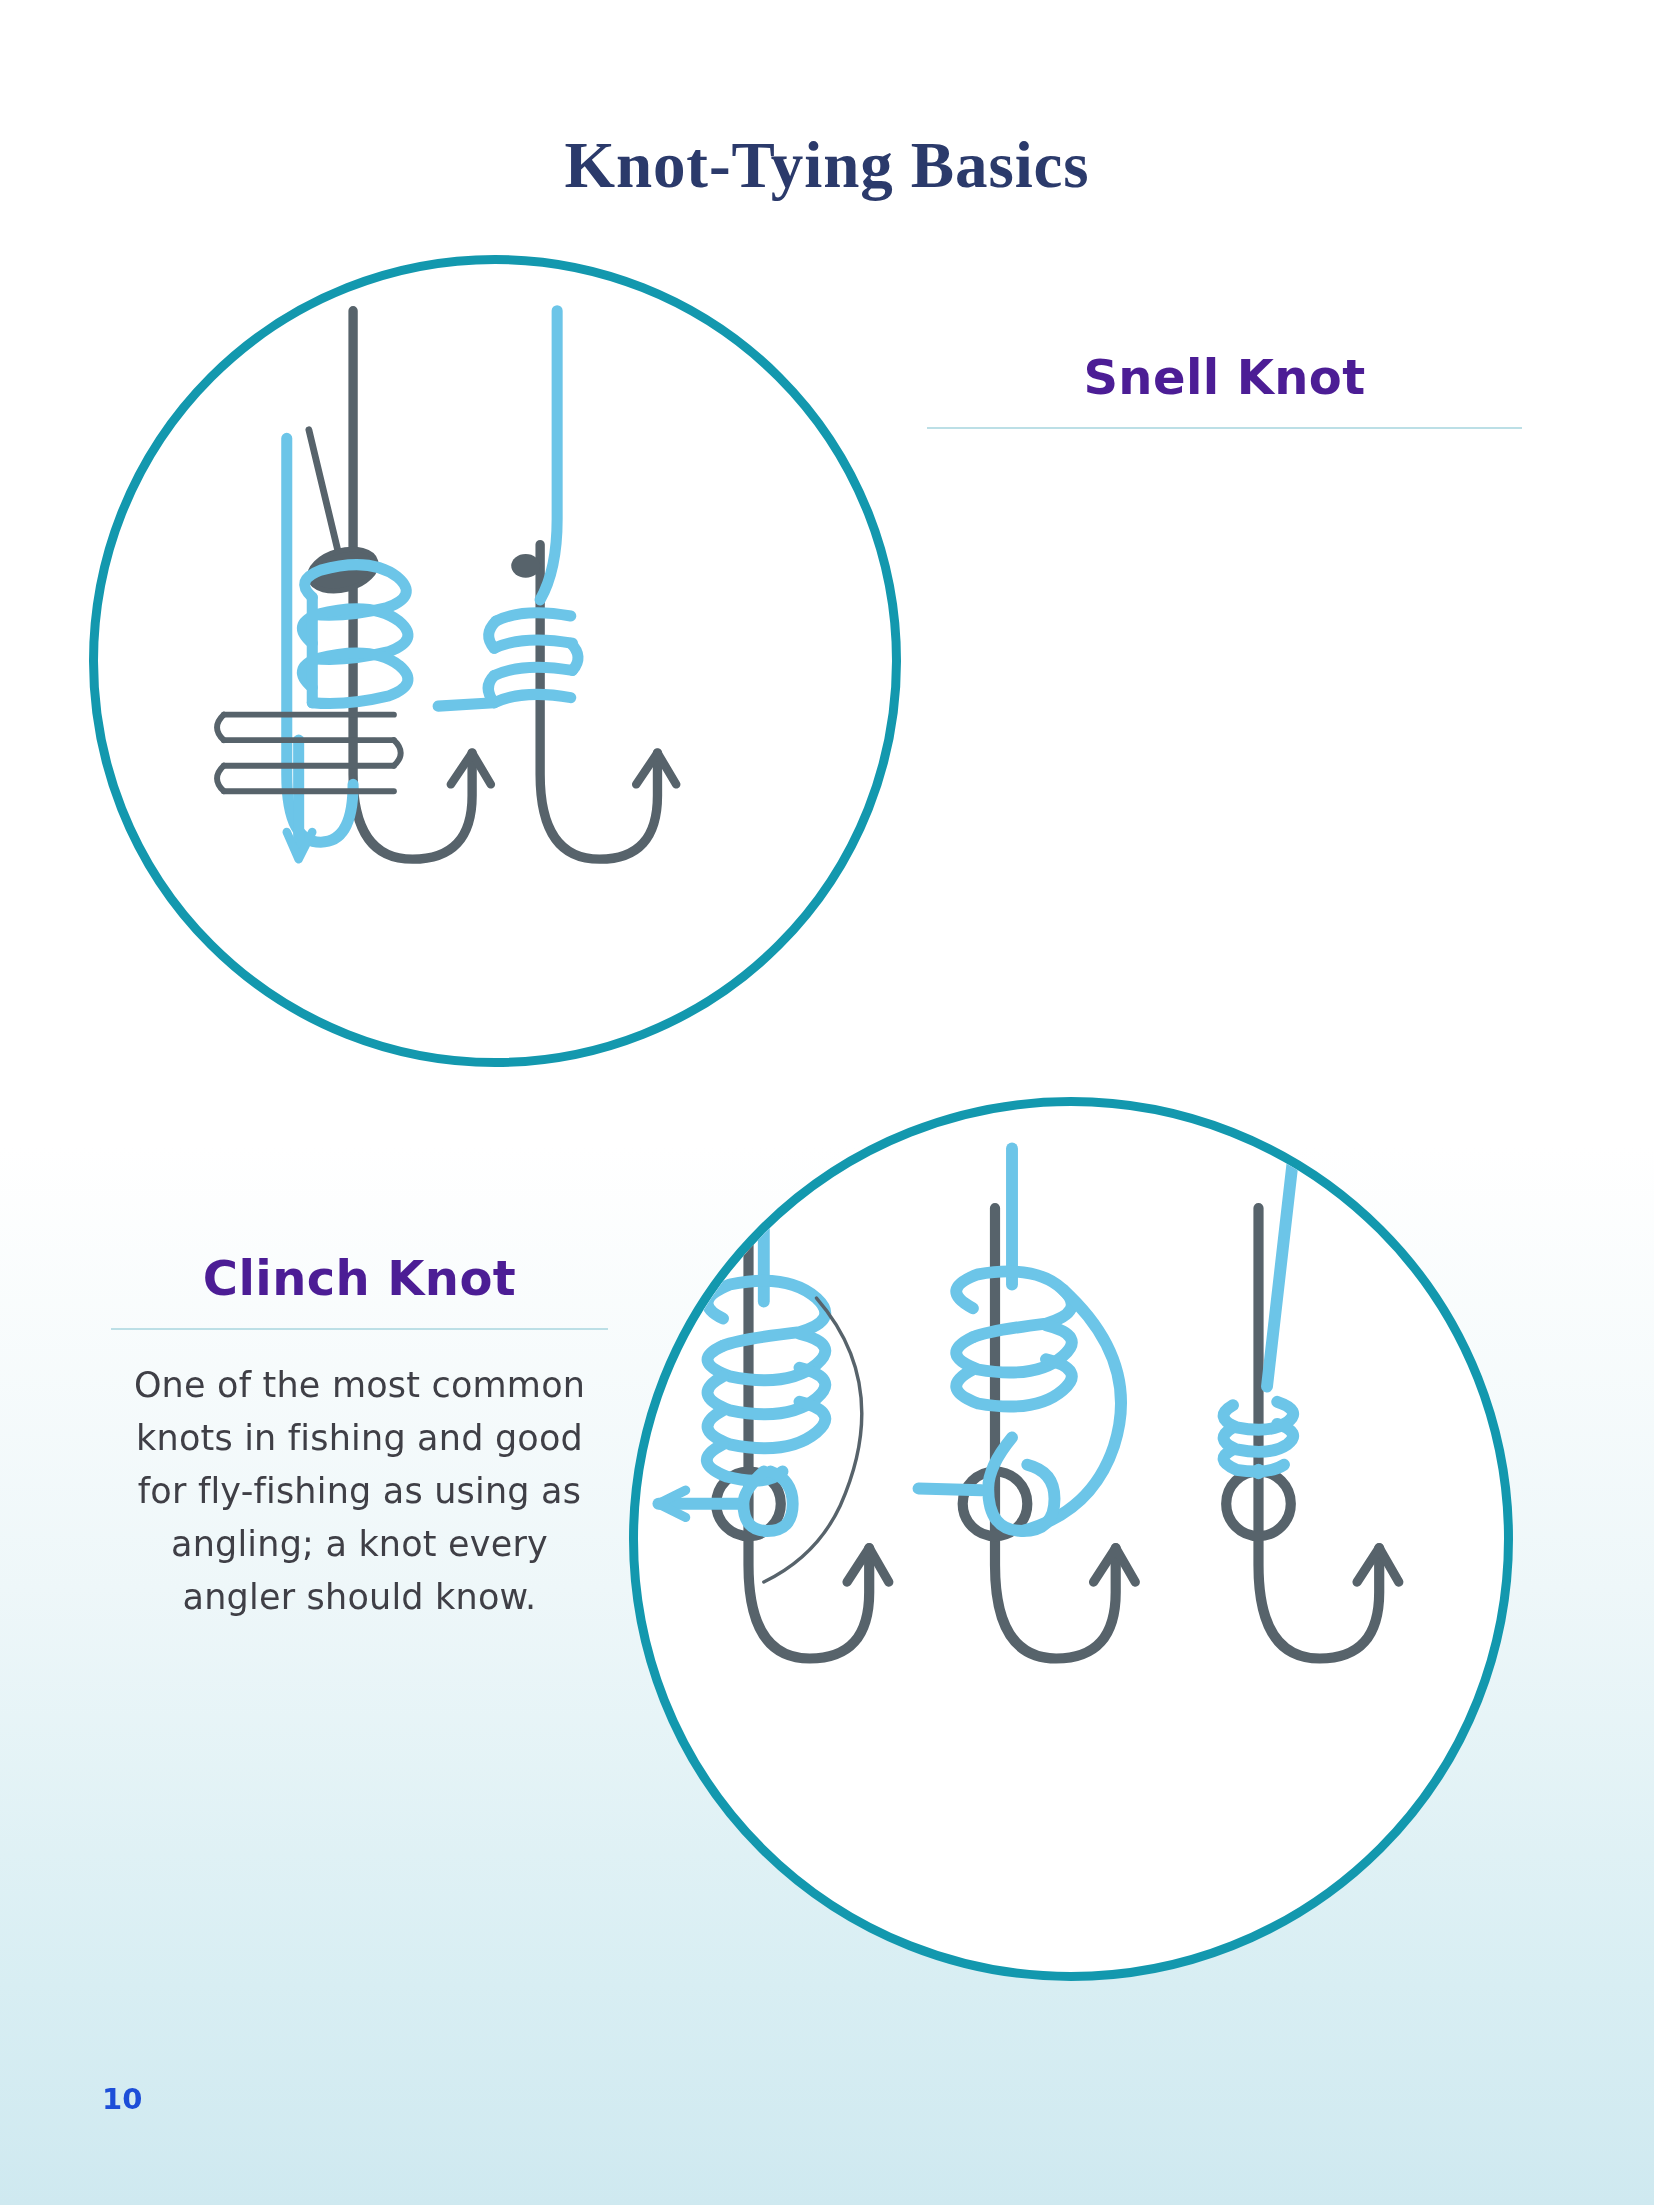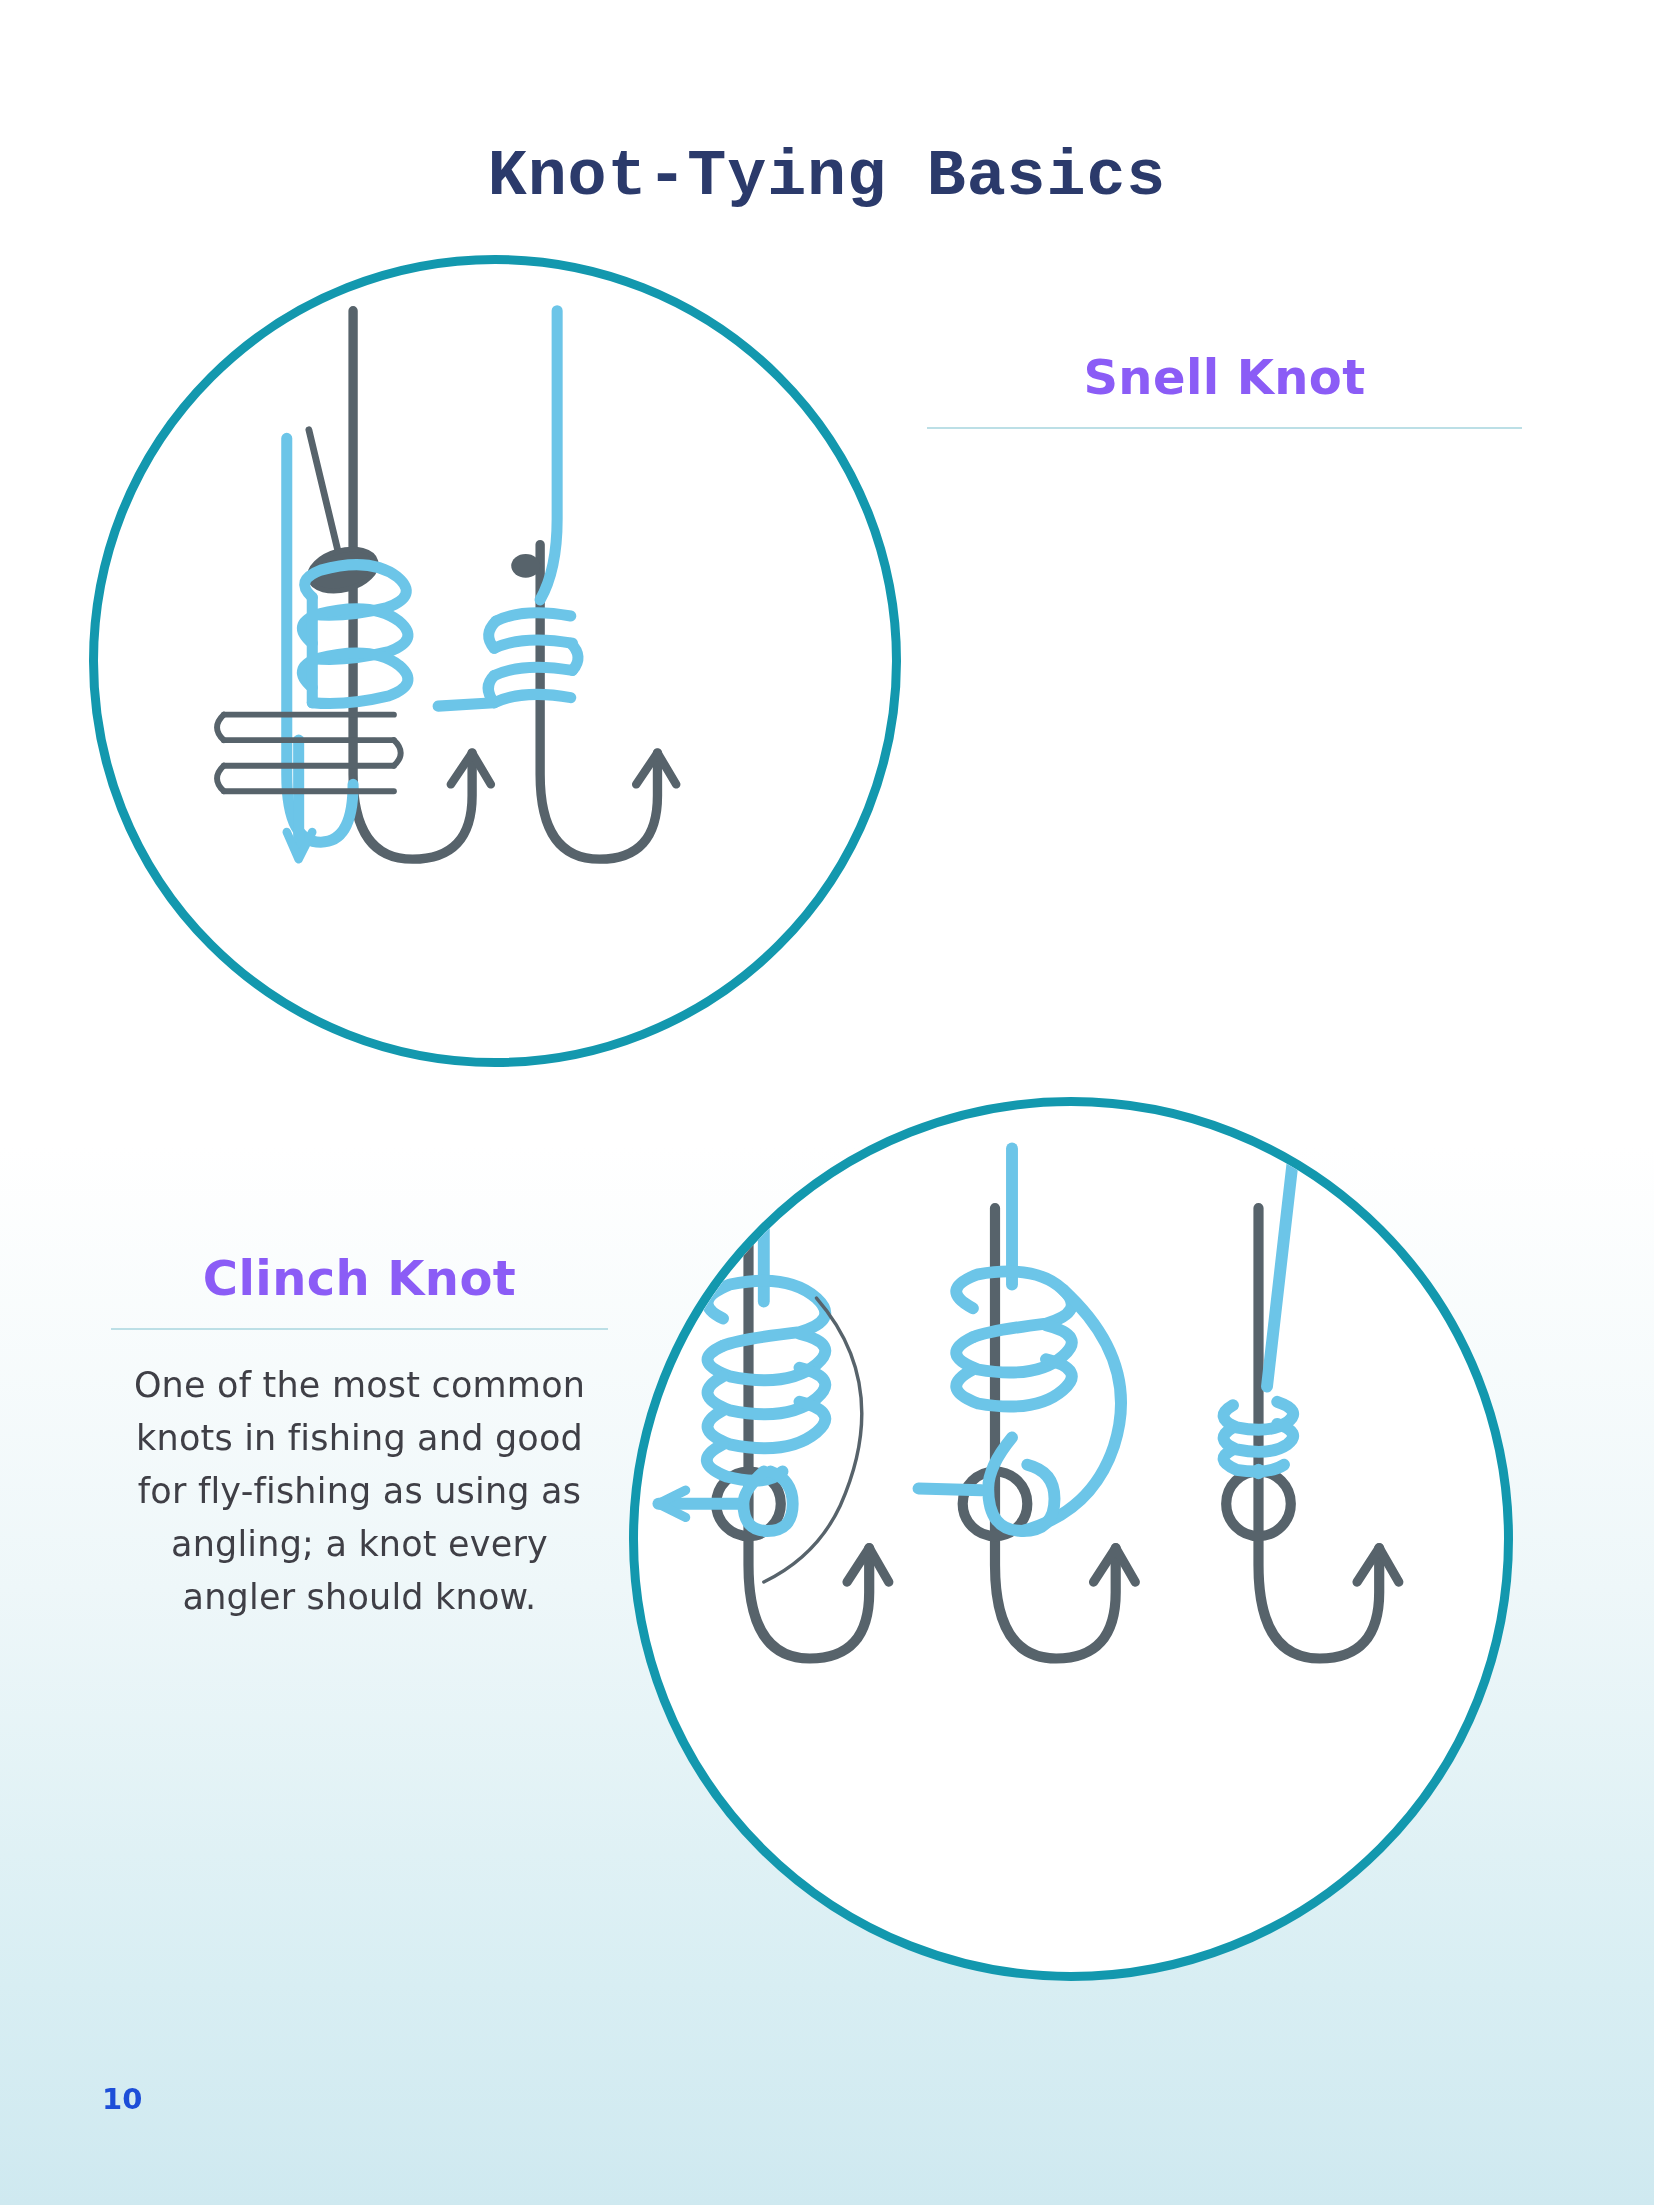--- a/index.html
+++ b/index.html
@@ -11,25 +11,25 @@
     height: 2205px;
     font-family: "DejaVu Sans", sans-serif;
     background: linear-gradient(to bottom, #ffffff 0%, #ffffff 52%, #eef7f9 72%, #d8eef3 90%, #cfe9f0 100%);
     position: relative;
     overflow: hidden;
   }
 
   
   .page-title {
     position: absolute;
-    top: 140px;
+    top: 128px;
     left: 0;
     width: 100%;
     text-align: center;
-    font-family: Liberation Mono, monospace;
+    font-family: Liberation Serif, serif;
     font-weight: bold;
     font-size: 65px;
     letter-spacing: 0.9px;
     color: #2b3a6b;
   }
 
   
   .knot-circle {
     position: absolute;
     border-radius: 50%;
@@ -60,21 +60,21 @@
   }
 
   
   .knot-text {
     position: absolute;
   }
   .knot-heading {
     font-family: "DejaVu Sans", sans-serif;
     font-weight: bold;
     font-size: 48px;
-    color: #8b5cf6;
+    color: #4c1d95;
     letter-spacing: 0.4px;
   }
   .rule {
     height: 1.7px;
     background: #bcdfe6;
     margin: 22px 0 29px 0;
   }
   .knot-body {
     font-family: "DejaVu Sans", sans-serif;
     font-size: 35px;

